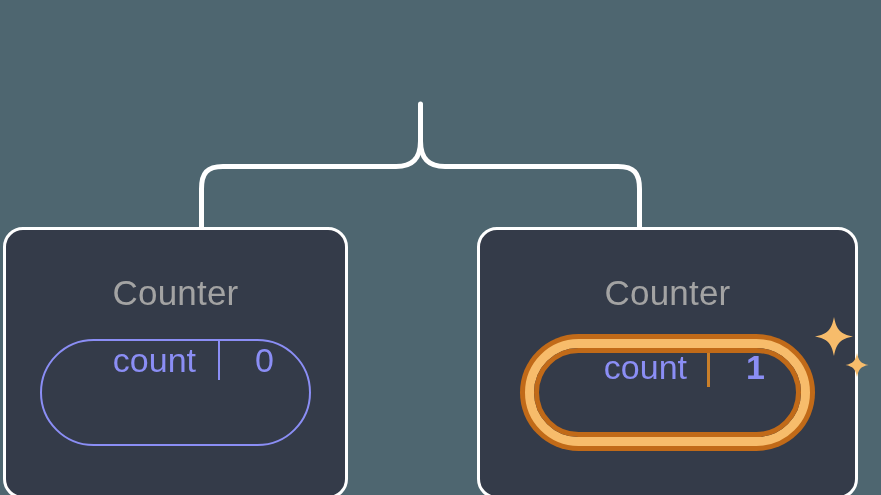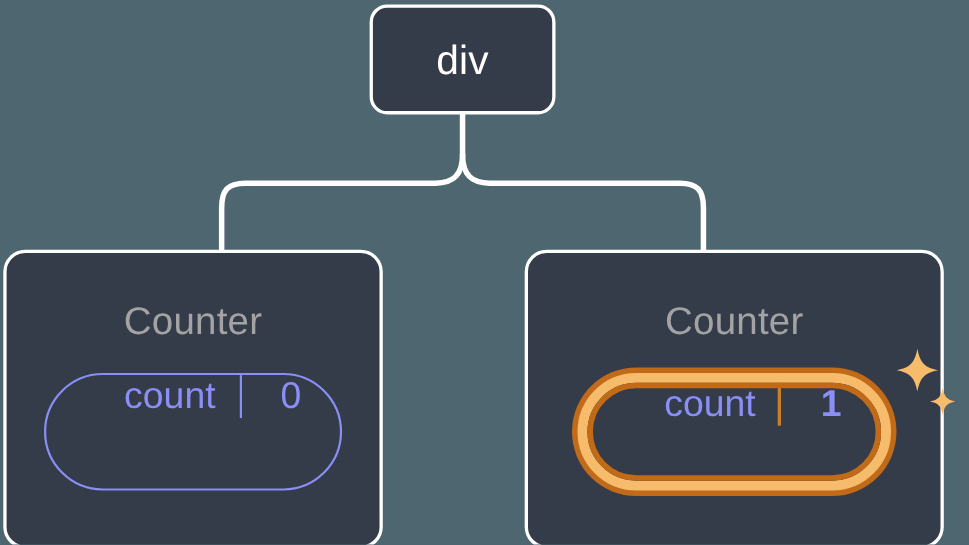--- a/index.html
+++ b/index.html
@@ -165,23 +165,20 @@
 <div id="stage">
 
   <svg id="connectors" viewBox="0 0 881 495" width="881" height="495">
     <g fill="none" stroke="#ffffff" stroke-width="5" stroke-linecap="round">
       <path d="M 420.5 104 L 420.5 141"></path>
       <path d="M 420.5 141 C 420.5 160 411 166.5 396 166.5 L 223 166.5 C 207 166.5 201.5 173 201.5 189 L 201.5 227"></path>
       <path d="M 420.5 141 C 420.5 160 430 166.5 445 166.5 L 618 166.5 C 634 166.5 639.5 173 639.5 189 L 639.5 227"></path>
     </g>
   </svg>
 
-  <div class="node" id="node-div">
-    <span class="root-label">div</span>
-  </div>
 
   <div class="node counter-card" id="node-counter-left">
     <span class="card-title">Counter</span>
     <div class="pill-wrap">
       <div class="pill pill--plain">
         <span class="pill-key">count</span>
         <span class="pill-val">0</span>
       </div>
     </div>
   </div>

